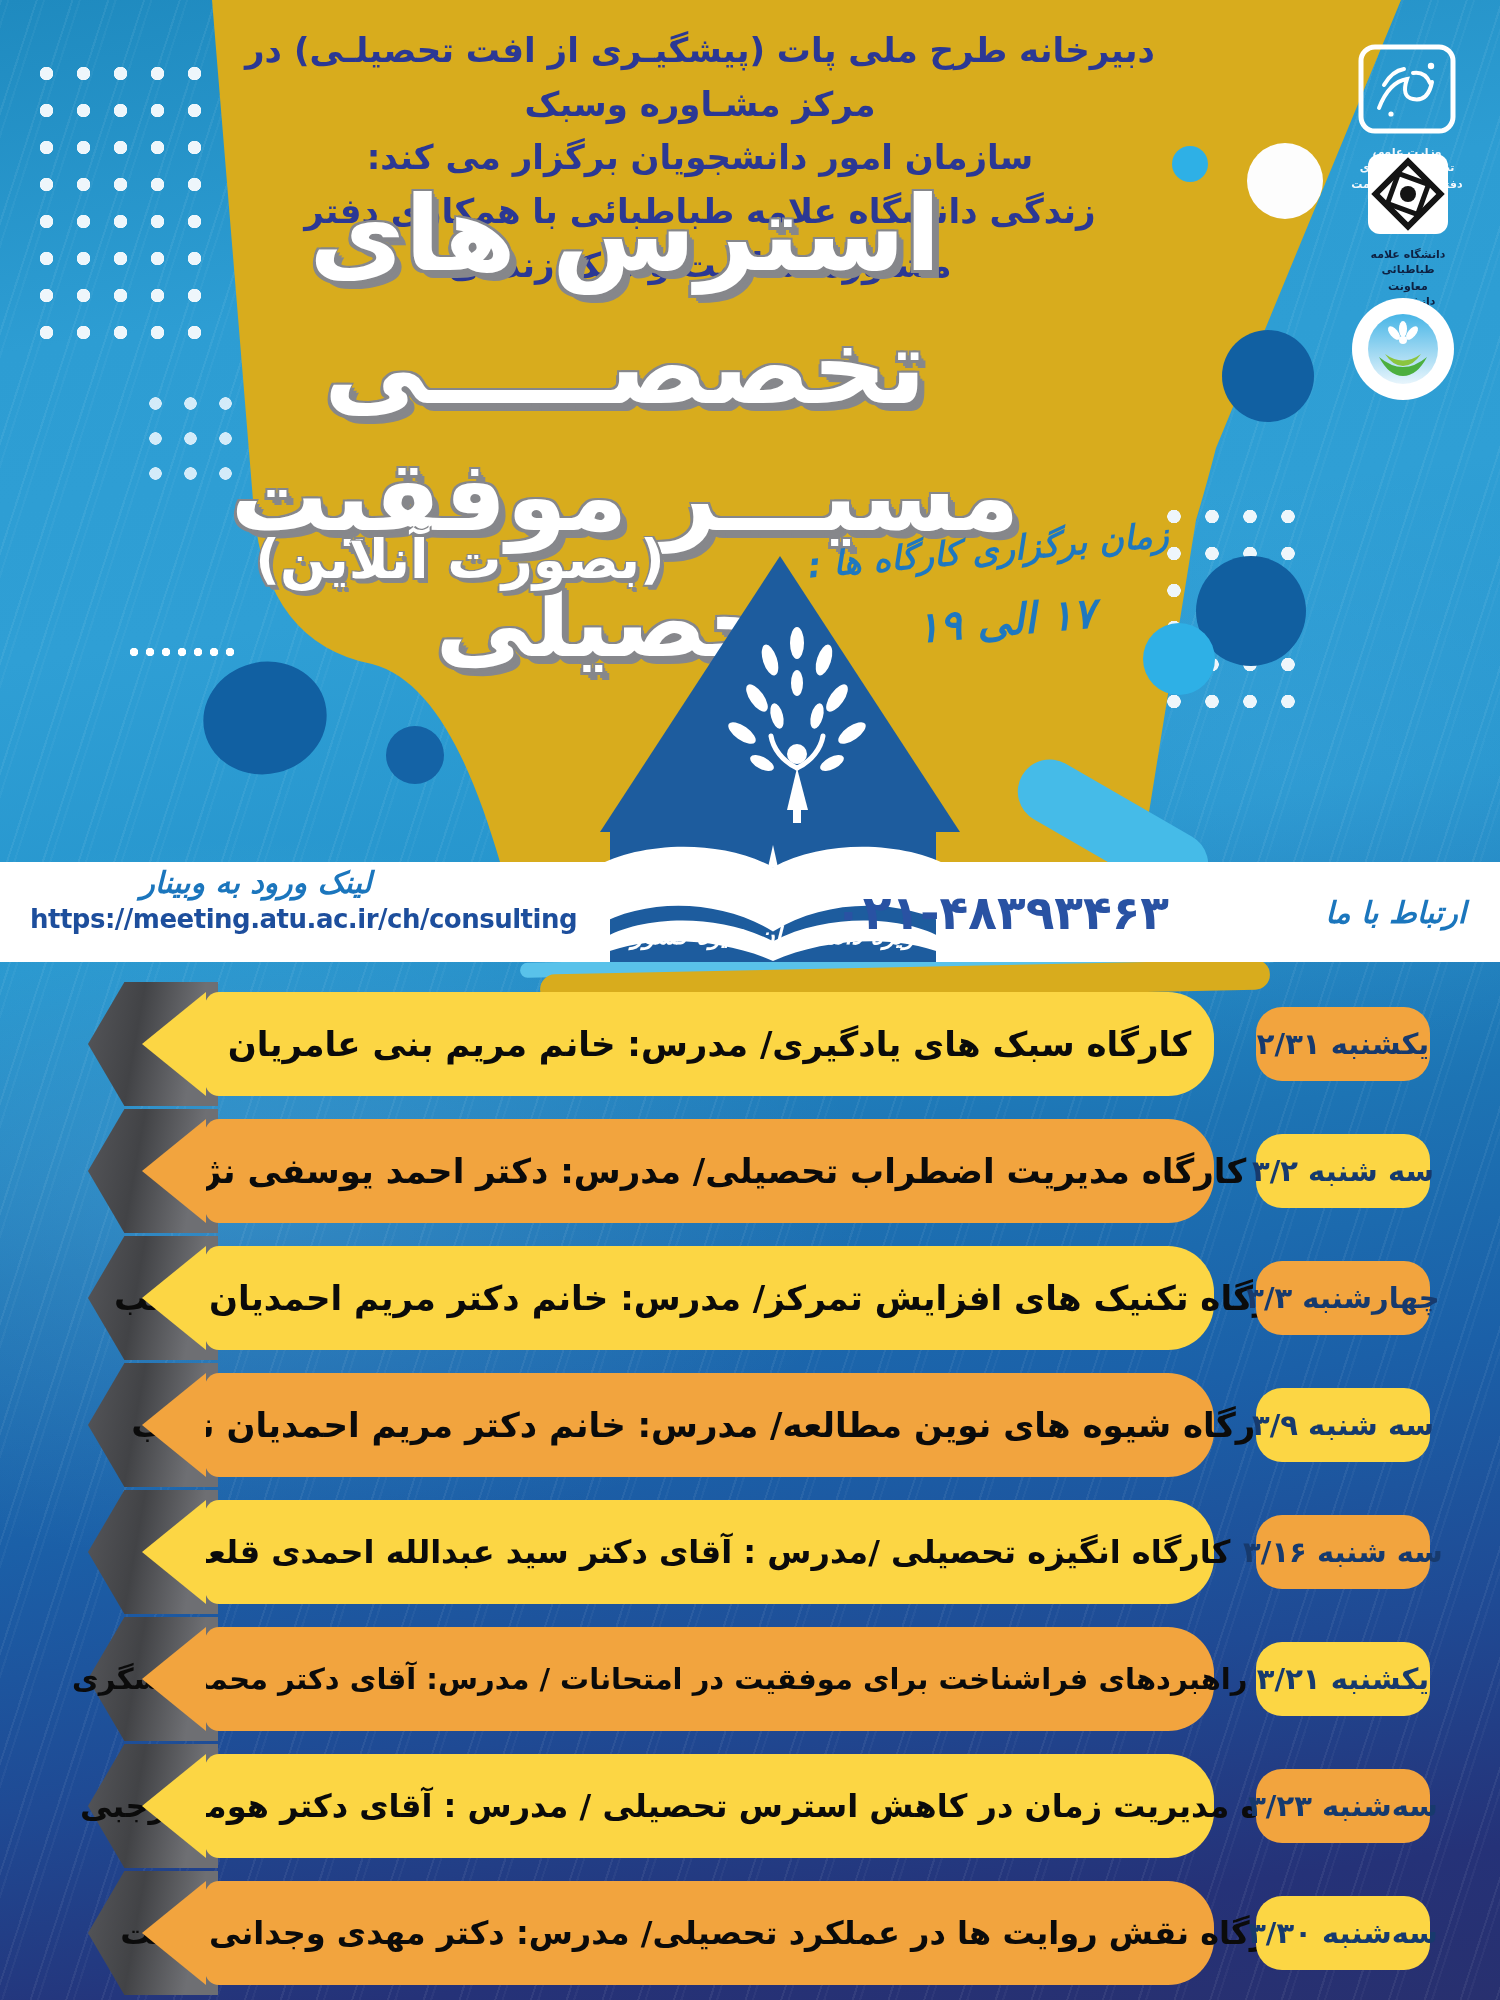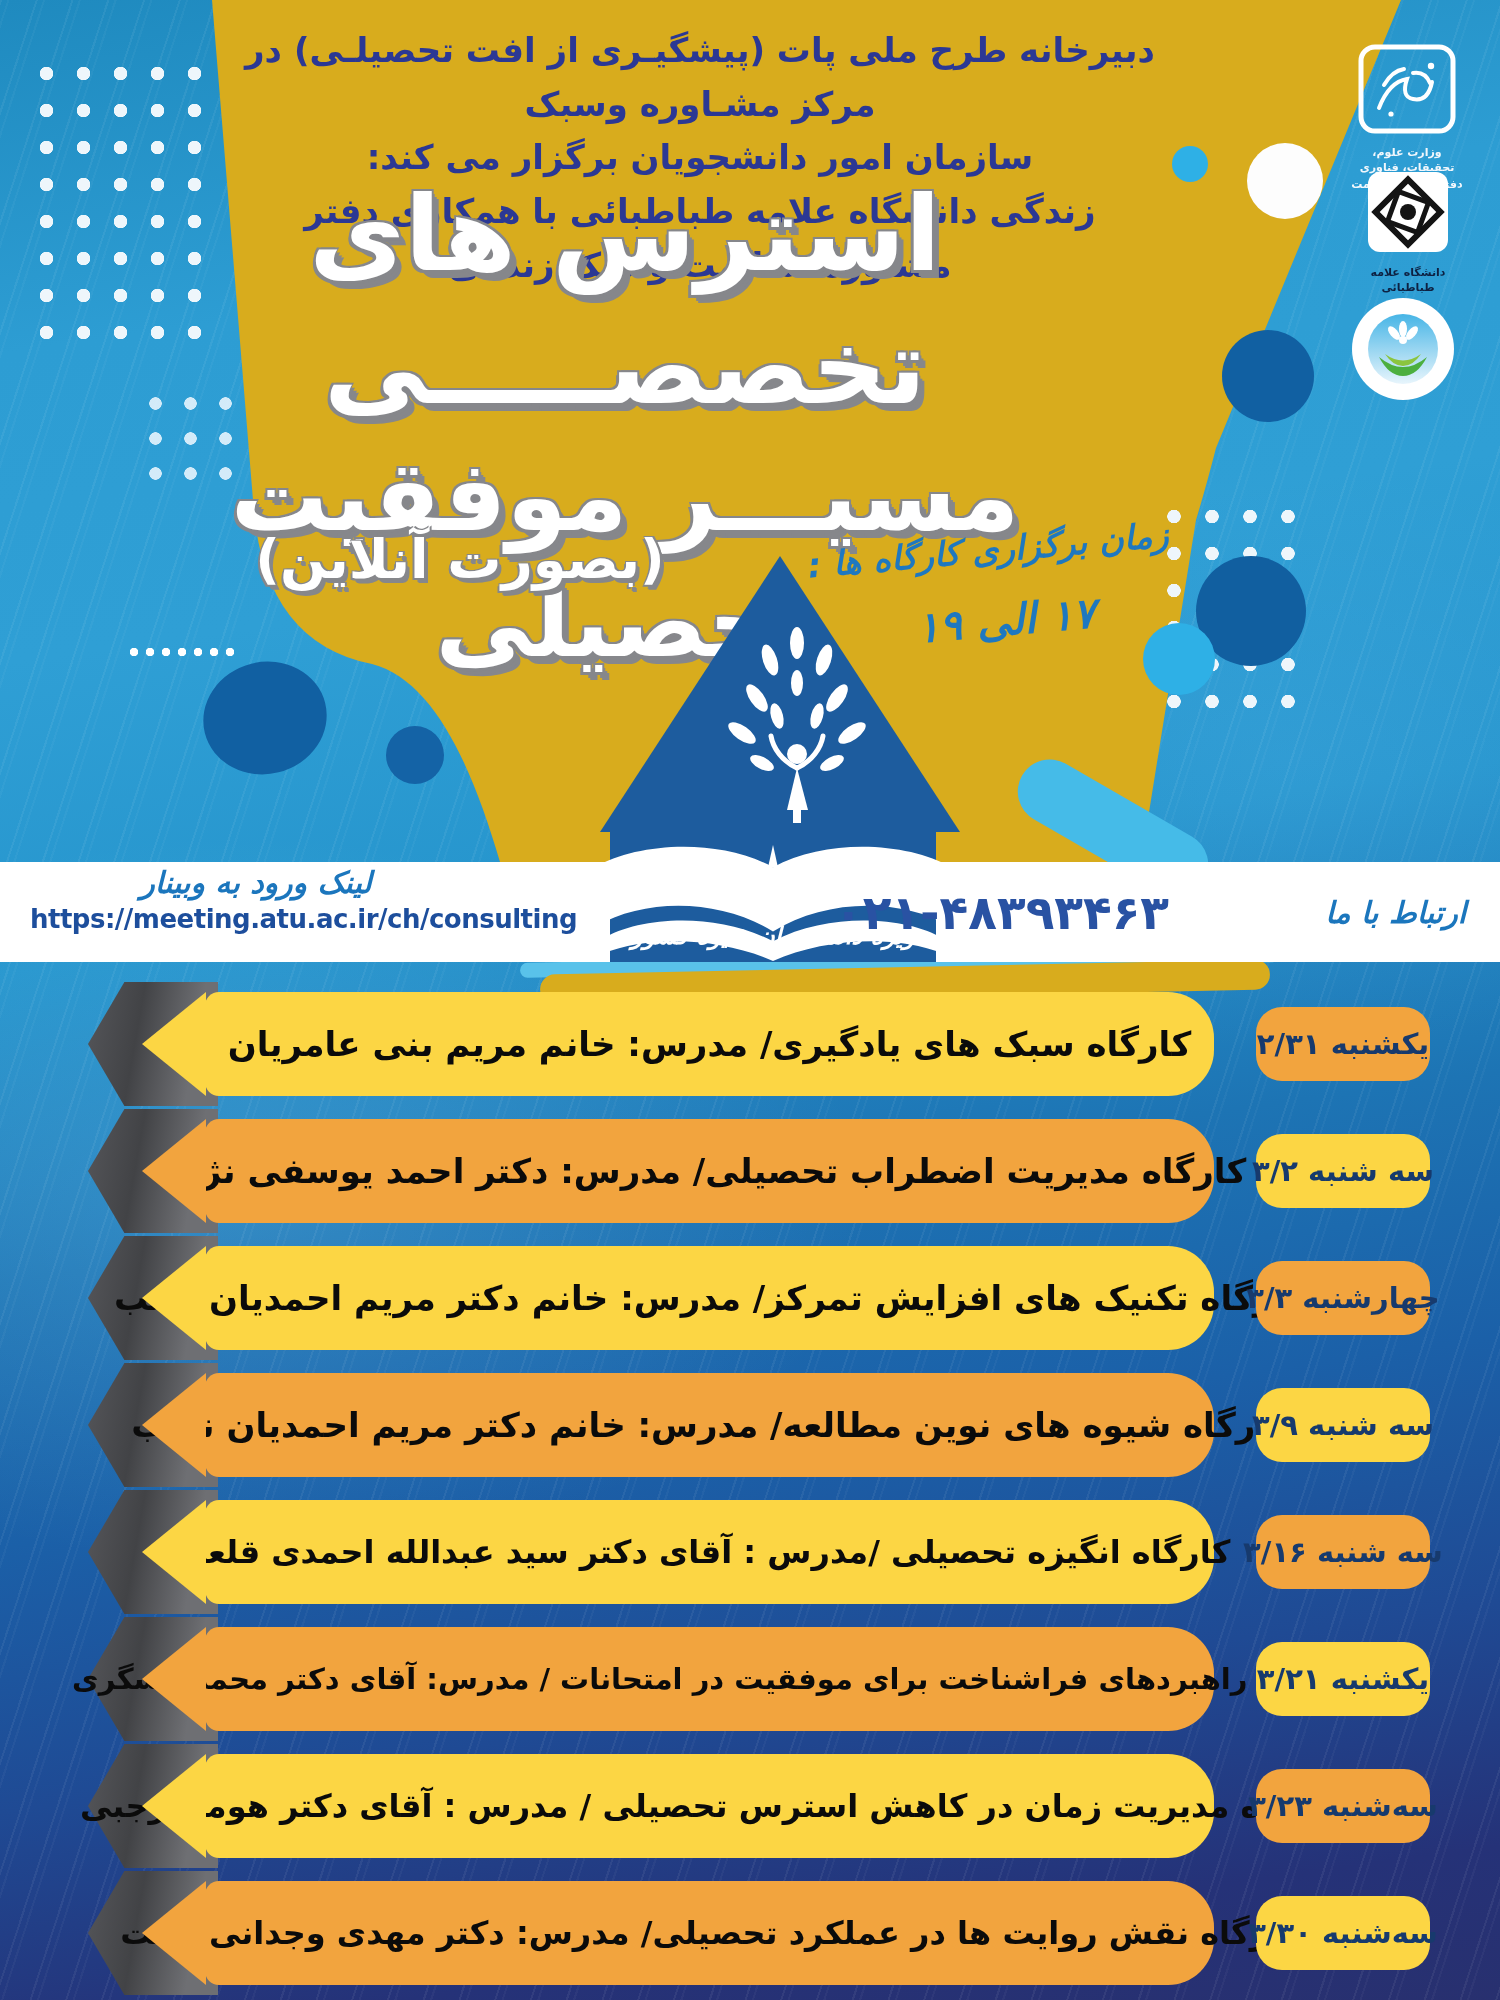--- a/index.html
+++ b/index.html
@@ -41,21 +41,21 @@
   .big-title .l2{font-size:97px;line-height:1.3;}
   .subtitle{position:absolute;left:248px;top:528px;width:424px;z-index:4;color:#fff;font-weight:700;font-size:54px;text-align:center;
     text-shadow:-2px 2px 0 #86878b,3px 4px 0 #86878b,4px 5px 0 #86878b,-1px -1px 0 #86878b,2px -1px 0 #86878b;}
   .sched-label{position:absolute;left:790px;top:530px;width:396px;z-index:4;color:#1e78c0;font-weight:700;font-style:italic;
     font-size:34px;text-align:center;transform:rotate(-5deg);}
   .sched-time{position:absolute;left:900px;top:596px;width:212px;z-index:4;color:#1e78c0;font-weight:700;font-style:italic;
     font-size:42px;text-align:center;transform:rotate(-5deg);}
   
   .logo-block{position:absolute;z-index:4;text-align:center;}
   .lg1{left:1348px;top:44px;width:118px;}
-  .lg2{left:1360px;top:170px;width:96px;}
+  .lg2{left:1360px;top:152px;width:96px;}
   .lg3{left:1350px;top:296px;width:106px;}
   .logo-cap{font-size:11px;line-height:1.35;font-weight:700;color:#f2f7fc;margin-top:2px;}
   .lg2 .logo-cap{color:#0e2142;}
   
   .sw{position:absolute;z-index:3;border-radius:40px;}
   .sw0{left:1008px;top:796px;width:210px;height:64px;background:#45bbe8;transform:rotate(30deg);}
   .sw1{left:520px;top:955px;width:760px;height:15px;background:#59c2ea;transform:rotate(-1.2deg);z-index:4;}
   .sw2{left:540px;top:967px;width:730px;height:30px;background:#d8ac1d;transform:rotate(-1.2deg);z-index:4;}
   
   .roof{position:absolute;left:592px;top:548px;z-index:5;}

